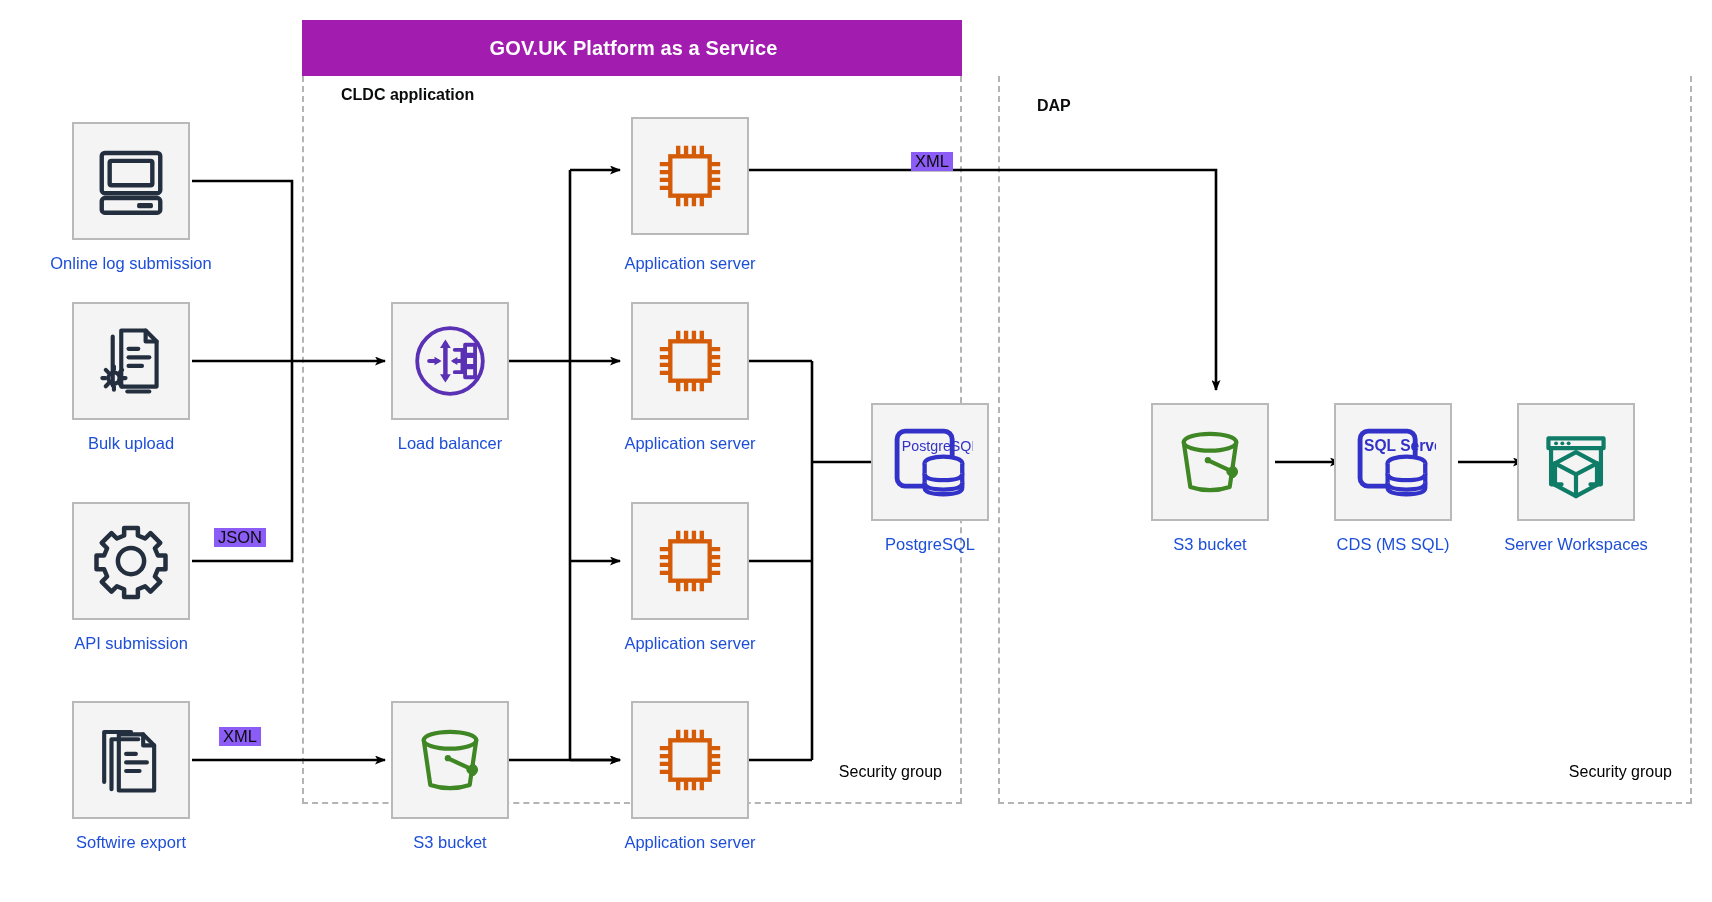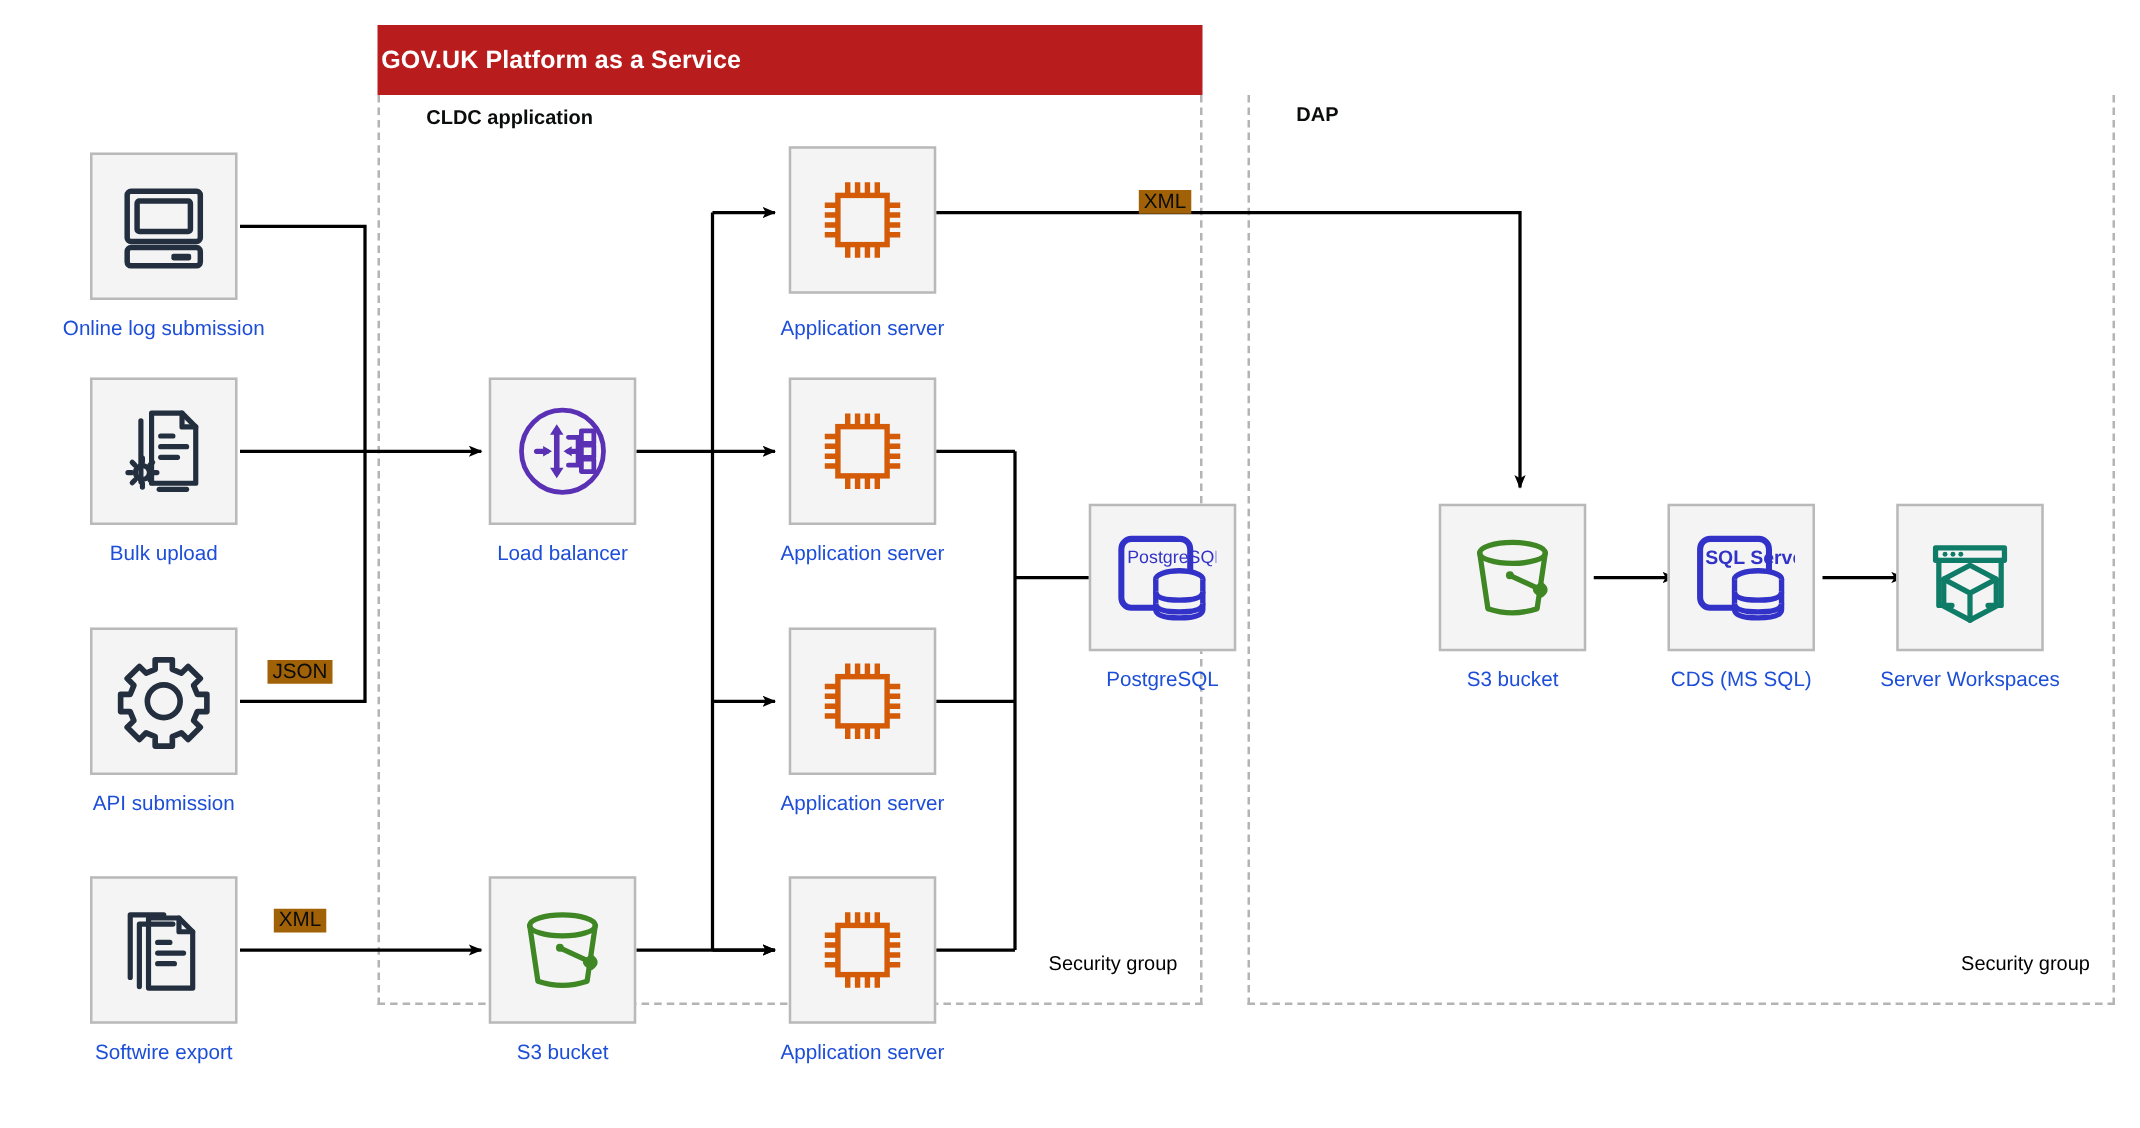--- a/index.html
+++ b/index.html
@@ -18,28 +18,29 @@
   }
   #canvas {
     position: absolute;
     left: 0; top: 0;
     width: 1712px;
     height: 902px;
   }
   
   .group-header {
     position: absolute;
-    background: #b91c1c;
+    background: #a21caf;
     color: #ffffff;
     font-weight: bold;
     font-size: 20px;
     line-height: 56px;
     padding-left: 3px;
     box-sizing: border-box;
     letter-spacing: 0.1px;
+    text-align: center;
   }
   .group-body {
     position: absolute;
     border: 2px dashed #b4b4b4;
     border-top: none;
     box-sizing: border-box;
     background: transparent;
   }
   .group-sublabel {
     position: absolute;
@@ -75,21 +76,21 @@
     white-space: nowrap;
     transform: translateX(-50%);
   }
   
   .edge-label {
     position: absolute;
     font-size: 16.5px;
     color: #0b0c0c;
     white-space: nowrap;
     transform: translateX(-50%);
-    background: #a16207;
+    background: #8b5cf6;
     padding: 0 4px;
   }
   #wires {
     position: absolute;
     left: 0; top: 0;
     width: 1712px;
     height: 902px;
     pointer-events: none;
   }
 </style>
@@ -97,21 +98,21 @@
 <body>
 
 <div id="canvas">
 
   <div class="group-header" style="left:302px; top:20px; width:660px; height:56px;">GOV.UK Platform as a Service</div>
   <div class="group-body" style="left:302px; top:76px; width:660px; height:728px;"></div>
   <div class="group-sublabel" style="left:318px; top:86px;">CLDC application</div>
   <div class="group-footer" style="left:702px; top:763px; width:240px;">Security group</div>
 
   <div class="group-body" style="left:998px; top:76px; width:694px; height:728px;"></div>
-  <div class="group-sublabel" style="left:1014px; top:84px;">DAP</div>
+  <div class="group-sublabel" style="left:1014px; top:97px;">DAP</div>
   <div class="group-footer" style="left:1432px; top:763px; width:240px;">Security group</div>
 
   <svg id="wires" viewBox="0 0 1712 902" xmlns="http://www.w3.org/2000/svg">
     <defs>
       <marker id="arrow" markerWidth="11" markerHeight="9" refX="10" refY="4.5" orient="auto" markerUnits="userSpaceOnUse">
         <path d="M0,0 L11,4.5 L0,9 L2.6,4.5 Z" fill="#000000"></path>
       </marker>
     </defs>
     <g stroke="#000000" stroke-width="2.6" fill="none">
 

